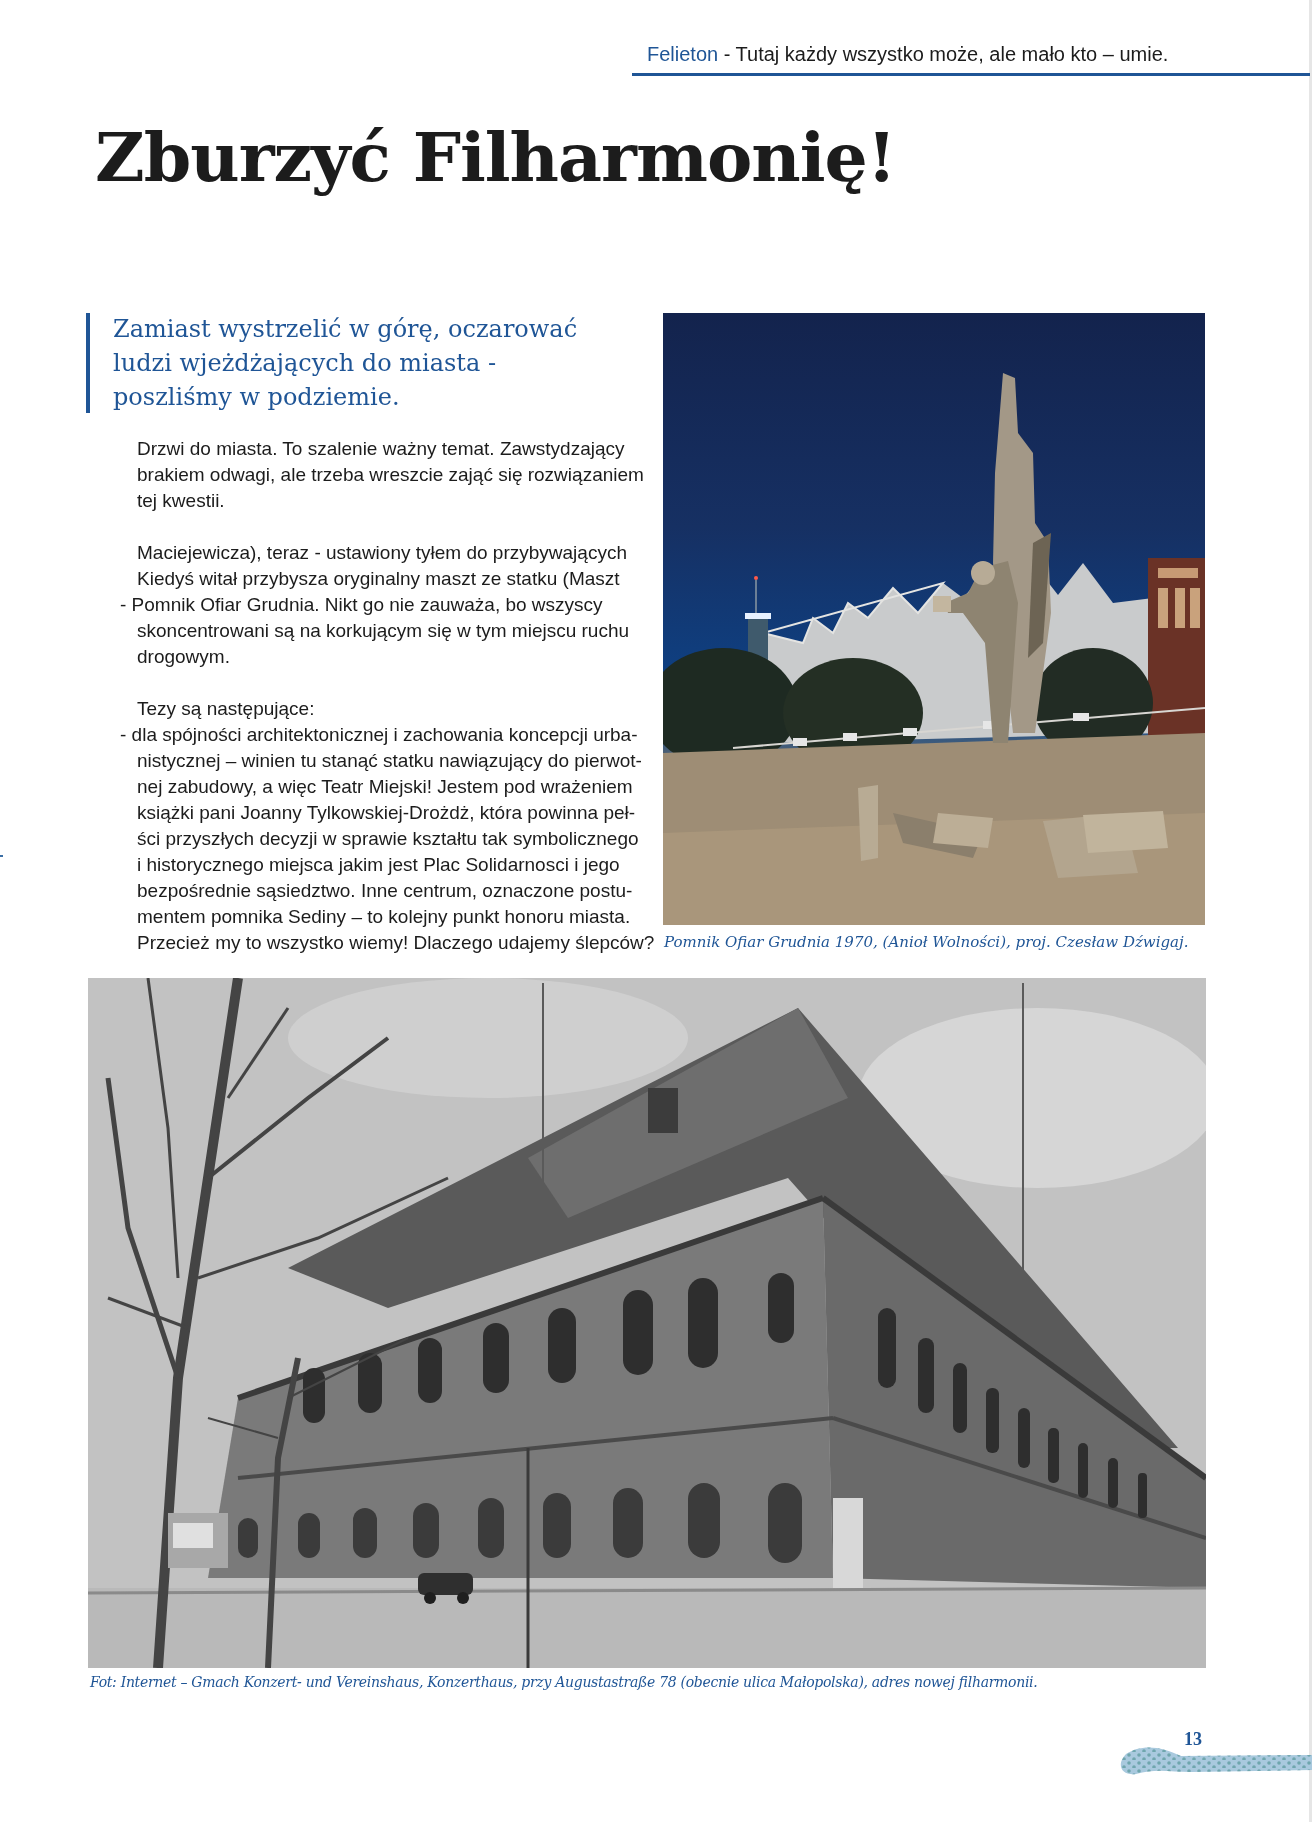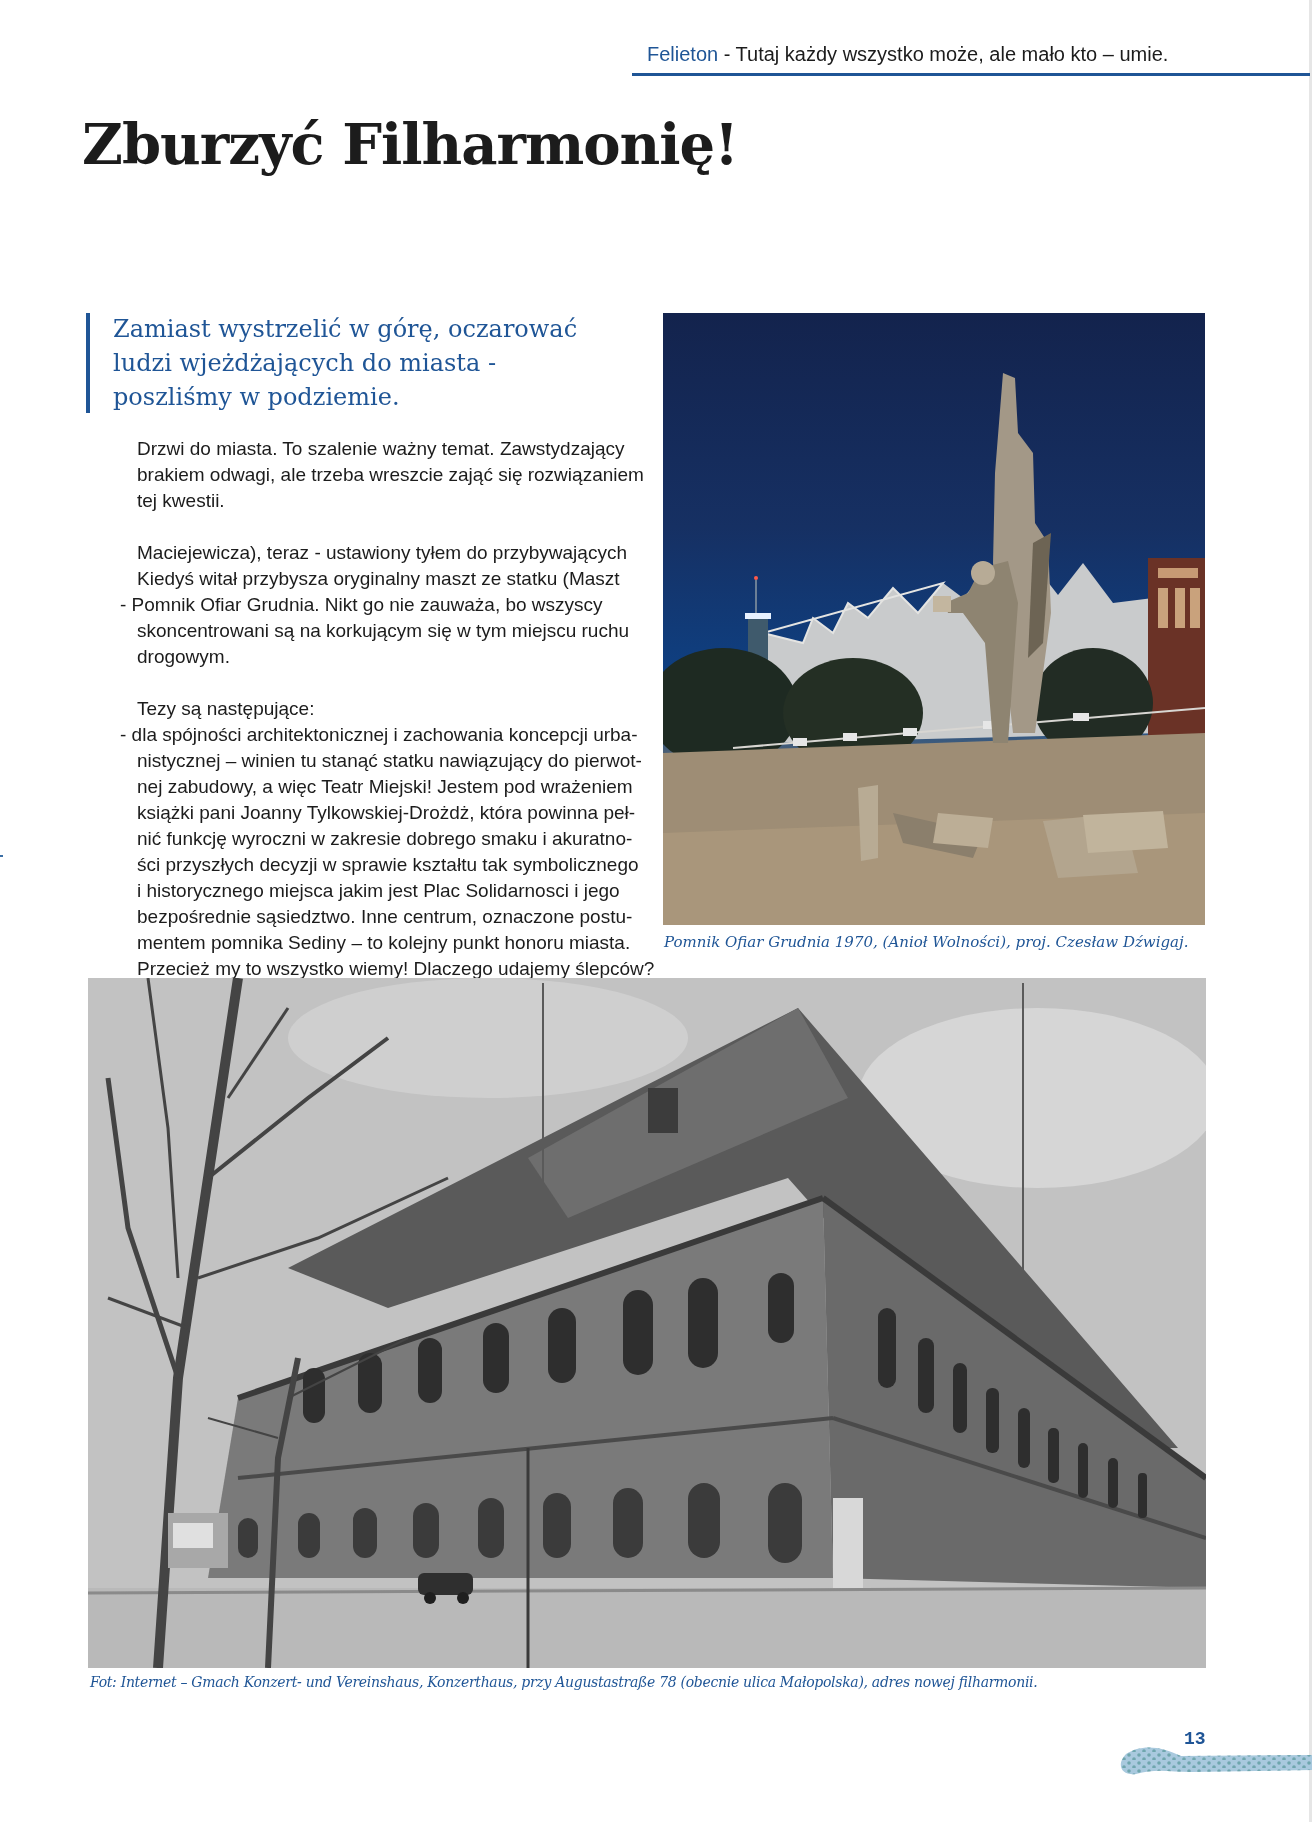--- a/index.html
+++ b/index.html
@@ -14,23 +14,23 @@
 
   .running-head {
     position: absolute; left: 647px; top: 42px;
     font-size: 20px; line-height: 24px; white-space: nowrap;
   }
   .running-head .section { color: #1f5596; }
   .running-head .tagline { color: #1c1c1c; }
   .head-rule { position: absolute; left: 632px; top: 73px; width: 678px; height: 3px; background: #1f5596; }
 
   .title {
-    position: absolute; left: 82px; top: 94px; margin: 0;
+    position: absolute; left: 82px; top: 94px; margin: 13px;
     font-family: "DejaVu Serif", serif; font-weight: bold;
-    font-size: 56px; line-height: 100px; letter-spacing: -1px;
+    font-size: 68px; line-height: 100px; letter-spacing: -1px;
     color: #1c1c1c; white-space: nowrap;
   }
   .title span { display: block; }
 
   .lead-bar { position: absolute; left: 86px; top: 313px; width: 4px; height: 100px; background: #1f5596; }
   .lead {
     position: absolute; left: 113px; top: 312px; width: 520px; margin: 0;
     font-family: "DejaVu Serif", serif; font-size: 24px; line-height: 34px;
     color: #1f5596;
   }
@@ -59,21 +59,21 @@
     filter: grayscale(1);
   }
   .caption-building {
     position: absolute; left: 90px; top: 1674px;
     font-family: "DejaVu Serif", serif; font-style: italic; font-size: 14px; color: #1f5596; white-space: nowrap;
     letter-spacing: -0.3px;
   }
 
   .page-number {
     position: absolute; left: 1184px; top: 1729px;
-    font-family: Liberation Mono, monospace; font-weight: bold; font-size: 18px; color: #1f5596;
+    font-family: Liberation Serif, serif; font-weight: bold; font-size: 18px; color: #1f5596;
   }
   .wave-band { position: absolute; left: 1116px; top: 1744px; width: 196px; height: 34px; }
 </style>
 </head>
 <body>
 
 <div class="right-strip"></div>
 <div class="left-mark"></div>
 
 <div class="running-head">
@@ -104,21 +104,20 @@
     <span class="line hang">- Pomnik Ofiar Grudnia. Nikt go nie zauważa, bo wszyscy</span>
     <span class="line">skoncentrowani są na korkującym się w tym miejscu ruchu</span>
     <span class="line">drogowym.</span>
   </p>
   <p>
     <span class="line">Tezy są następujące:</span>
     <span class="line hang">- dla spójności architektonicznej i zachowania koncepcji urba-</span>
     <span class="line">nistycznej – winien tu stanąć statku nawiązujący do pierwot-</span>
     <span class="line">nej zabudowy, a więc Teatr Miejski! Jestem pod wrażeniem</span>
     <span class="line">książki pani Joanny Tylkowskiej-Drożdż, która powinna peł-</span>
-    <span class="line">nić funkcję wyroczni w zakresie dobrego smaku i akuratno-</span>
     <span class="line">ści przyszłych decyzji w sprawie kształtu tak symbolicznego</span>
     <span class="line">i historycznego miejsca jakim jest Plac Solidarnosci i jego</span>
     <span class="line">bezpośrednie sąsiedztwo. Inne centrum, oznaczone postu-</span>
     <span class="line">mentem pomnika Sediny – to kolejny punkt honoru miasta.</span>
     <span class="line">Przecież my to wszystko wiemy! Dlaczego udajemy ślepców?</span>
   </p>
 </div>
 
 <div class="photo-monument" title="Night photo of angel monument with wing, philharmonic hall in background">
   <svg width="542" height="612" viewBox="0 0 542 612" xmlns="http://www.w3.org/2000/svg">

